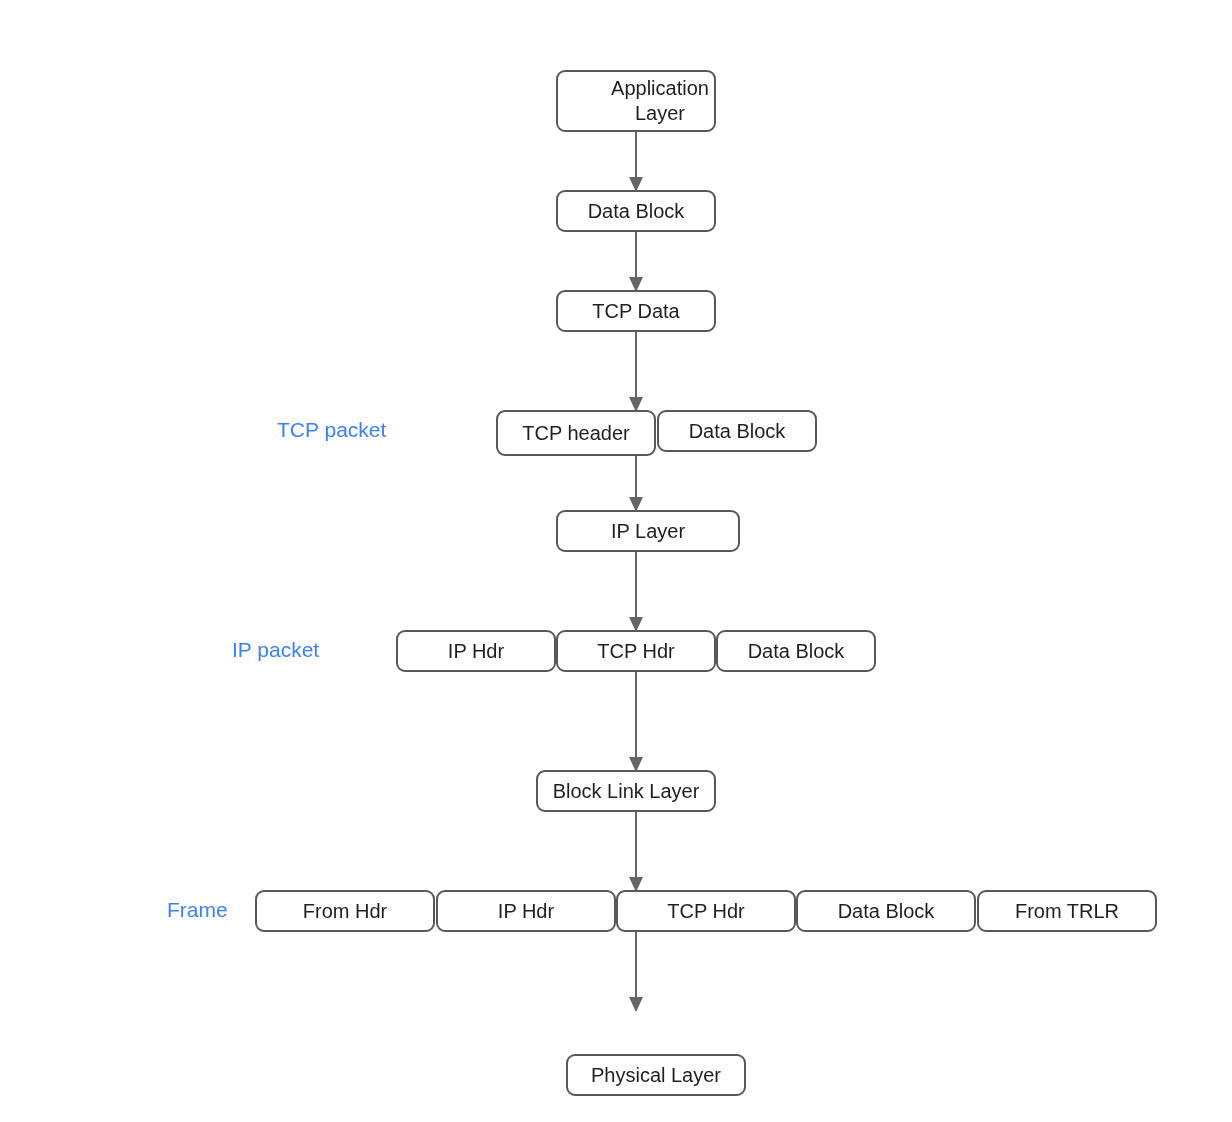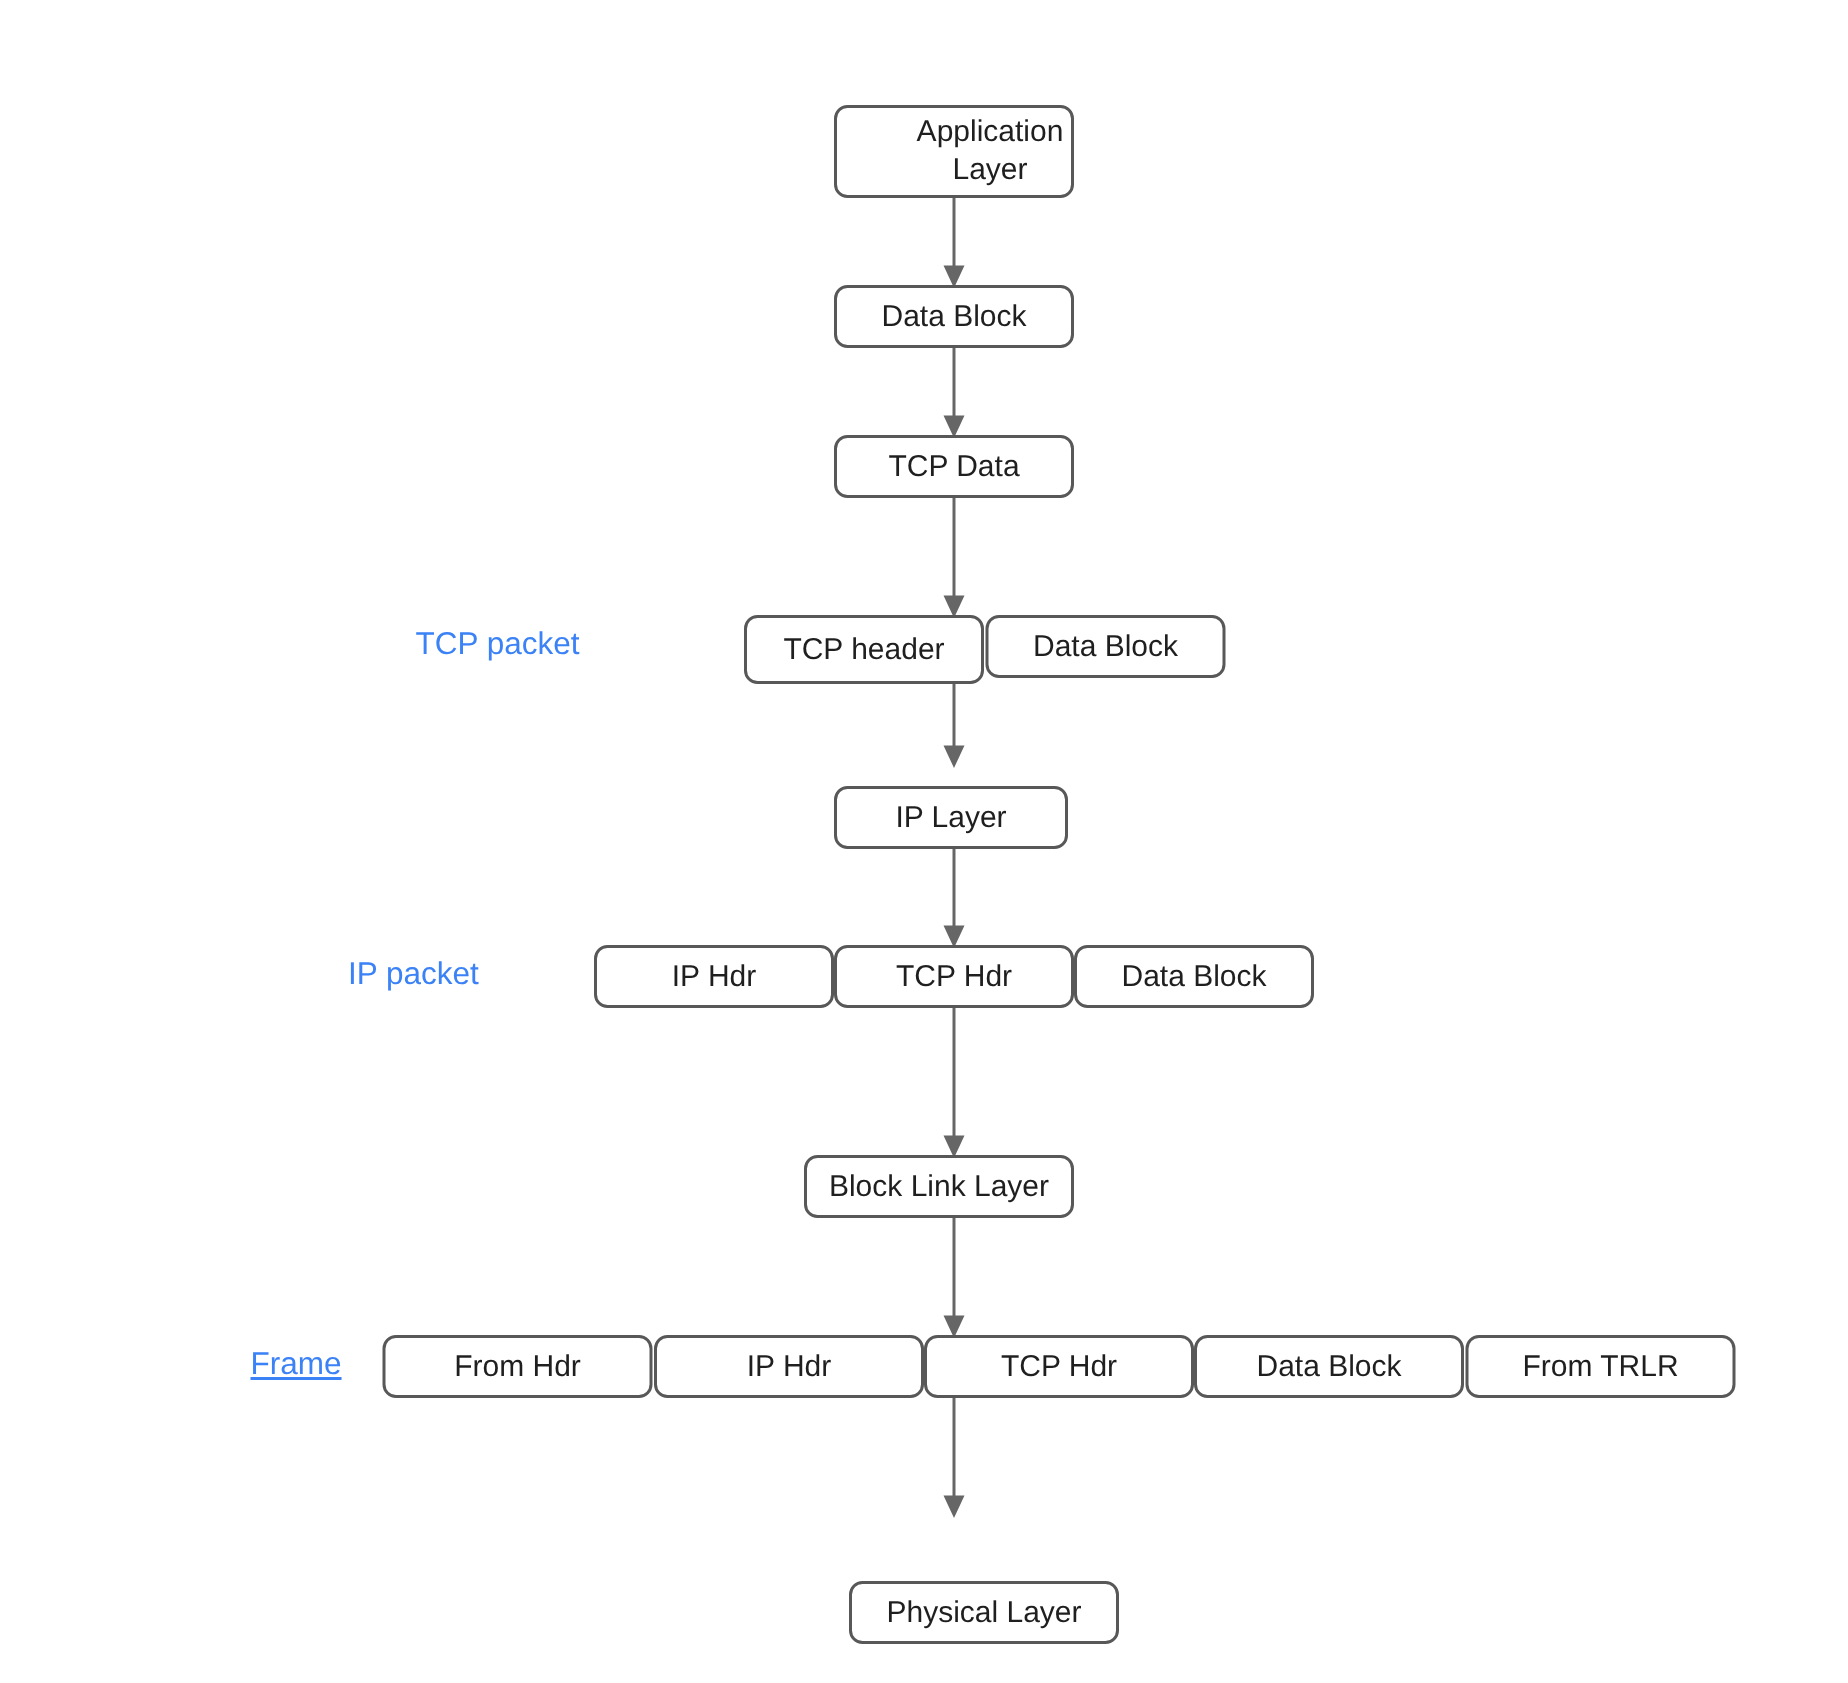--- a/index.html
+++ b/index.html
@@ -90,30 +90,30 @@
       <g>
         <line x1="636" y1="932" x2="636" y2="1009" stroke="#666666" stroke-width="2"></line>
         <polygon points="629,997 643,997 636,1012" fill="#666666"></polygon>
       </g>
     </svg>
   <div id="node-layer">
       <div class="node-box" style="left: 556px; top: 70px; width: 160px; height: 62px; padding-left: 48px;">Application
 Layer</div>
       <div class="node-box" style="left: 556px; top: 190px; width: 160px; height: 42px;">Data Block</div>
       <div class="node-box" style="left: 556px; top: 290px; width: 160px; height: 42px;">TCP Data</div>
-      <div class="node-box" style="left: 556px; top: 510px; width: 156px; height: 42px; margin-top: 14px;">IP Layer</div>
+      <div class="node-box" style="left: 556px; top: 510px; width: 184px; height: 42px;">IP Layer</div>
       <div class="node-box" style="left: 536px; top: 770px; width: 180px; height: 42px;">Block Link Layer</div>
       <div class="node-box" style="left: 566px; top: 1010px; width: 180px; height: 42px; margin-top: 44px;">Physical Layer</div>
       <div class="row-label" style="left: 277px; top: 418px;">TCP packet</div>
       <div class="node-box" style="left: 496px; top: 410px; width: 160px; height: 46px;">TCP header</div>
       <div class="node-box" style="left: 657px; top: 410px; width: 160px; height: 42px;">Data Block</div>
       <div class="row-label" style="left: 232px; top: 638px;">IP packet</div>
       <div class="node-box" style="left: 396px; top: 630px; width: 160px; height: 42px;">IP Hdr</div>
       <div class="node-box" style="left: 556px; top: 630px; width: 160px; height: 42px;">TCP Hdr</div>
       <div class="node-box" style="left: 716px; top: 630px; width: 160px; height: 42px;">Data Block</div>
-      <div class="row-label" style="left: 167px; top: 898px; text-decoration: underline;">Frame</div>
+      <div class="row-label" style="left: 167px; top: 898px;">Frame</div>
       <div class="node-box" style="left: 255px; top: 890px; width: 180px; height: 42px;">From Hdr</div>
       <div class="node-box" style="left: 436px; top: 890px; width: 180px; height: 42px;">IP Hdr</div>
       <div class="node-box" style="left: 616px; top: 890px; width: 180px; height: 42px;">TCP Hdr</div>
       <div class="node-box" style="left: 796px; top: 890px; width: 180px; height: 42px;">Data Block</div>
       <div class="node-box" style="left: 977px; top: 890px; width: 180px; height: 42px;">From TRLR</div>
     </div>
 </div>
 
 </body></html>

